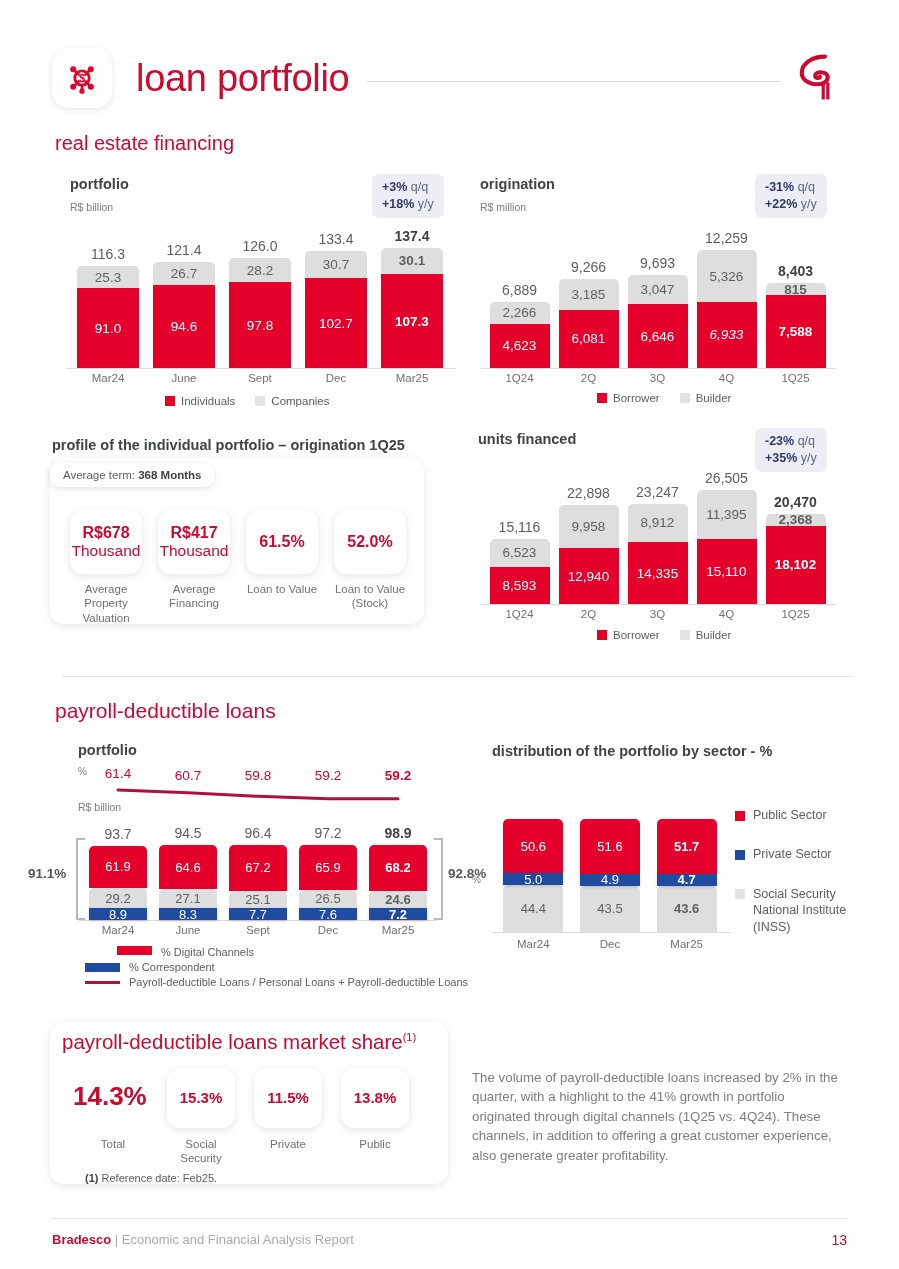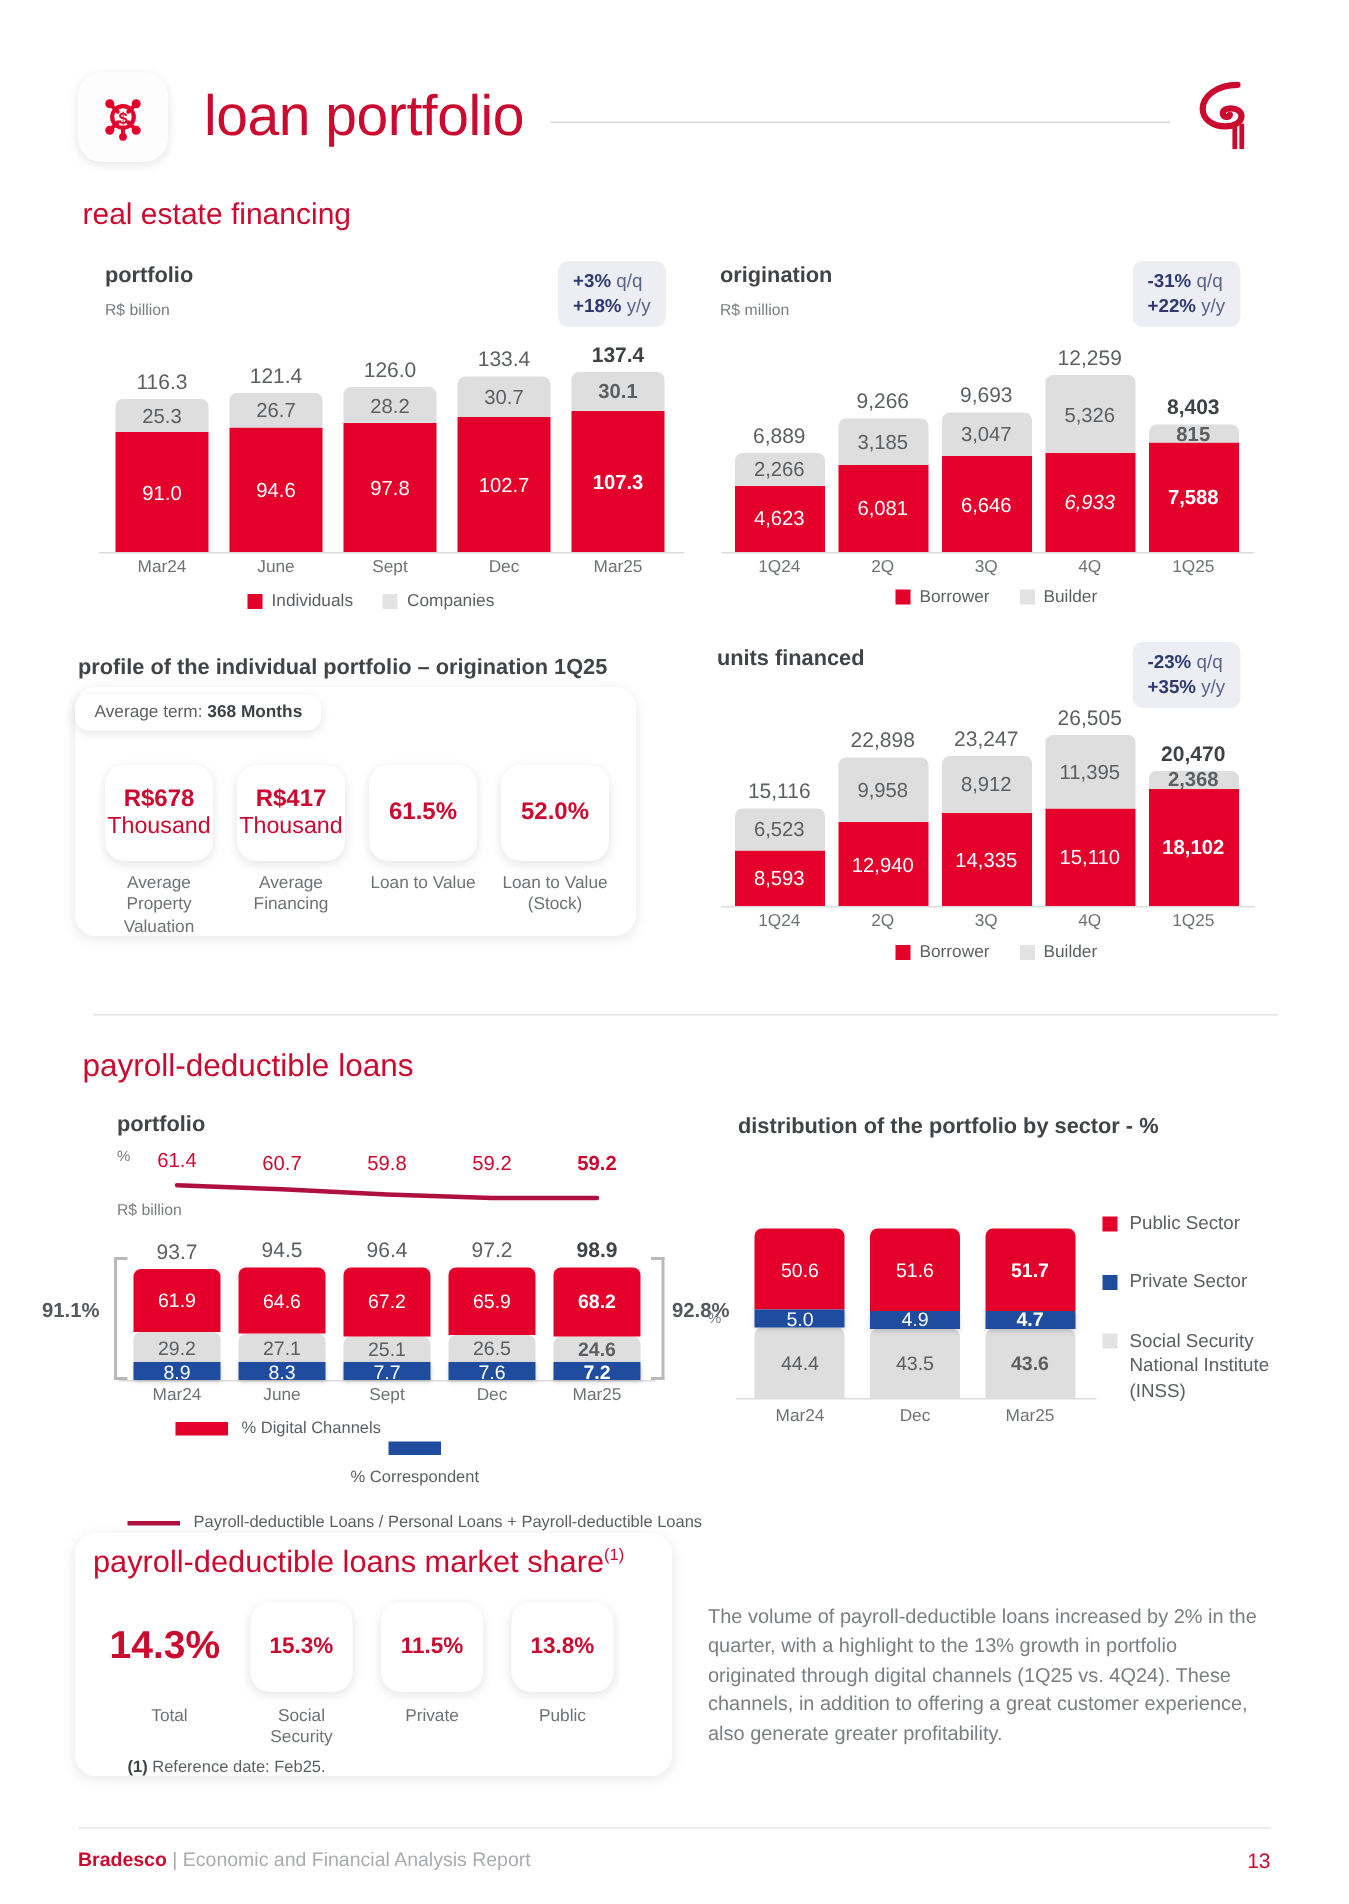--- a/index.html
+++ b/index.html
@@ -480,25 +480,25 @@
       <div class="x-lbl" style="left: 216px; width: 58px;">Dec</div>
       <div class="x-lbl" style="left: 286px; width: 58px;">Mar25</div>
     </div>
 
   <div class="bracket l" style="left:76px; top:838px; width:9px; height:82px;"></div>
   <div class="bracket-lbl" style="left:28px; top:866px;">91.1%</div>
   <div class="bracket r" style="left:434px; top:838px; width:9px; height:82px;"></div>
   <div class="bracket-lbl" style="left:448px; top:866px;">92.8%</div>
 
   <div style="position:absolute; left:85px; top:946px;">
-    <div style="display:flex;align-items:center;gap:9px;margin-bottom:3px;padding-left:32px;">
+    <div style="display:flex;gap:9px;margin-bottom:3px;padding-left:32px;">
       <span style="width:35px;height:9px;background:#E4002B;display:inline-block;"></span>
       <span style="font-size:11px;color:#5c5f62;">% Digital Channels</span>
     </div>
-    <div style="display:flex;align-items:center;gap:9px;margin-bottom:18px;flex-direction:column;">
+    <div style="display:flex;align-items:center;gap:9px;margin-bottom:3px;">
       <span style="width:35px;height:9px;background:#1F4C9E;display:inline-block;"></span>
       <span style="font-size:11px;color:#5c5f62;">% Correspondent</span>
     </div>
     <div style="display:flex;align-items:center;gap:9px;">
       <span style="width:35px;height:3px;background:#B01040;display:inline-block;"></span>
       <span style="font-size:11px;color:#5c5f62;">Payroll-deductible Loans / Personal Loans + Payroll-deductible Loans</span>
     </div>
   </div>
 
   <div class="chart-title" style="position:absolute; left:492px; top:743px;">distribution of the portfolio by sector - %</div>
@@ -580,21 +580,21 @@
 
   <div class="kpi-box" style="left:341px; top:1068px; width:68px; height:60px;">
     <div class="kpi-v1" style="font-size:15px;">13.8%</div>
   </div>
   <div class="kpi-cap" style="left:341px; top:1137px; width:68px;">Public</div>
 
   <div class="ms-note" style="left:85px; top:1172px;">
     <b>(1)</b><span> Reference date: Feb25.</span>
   </div>
 
-  <div class="para" style="left:472px; top:1068px; width:368px;">The volume of payroll-deductible loans increased by 2% in the quarter, with a highlight to the 13% growth in portfolio originated through digital channels (1Q25 vs. 4Q24). These channels, in addition to offering a great customer experience, also generate greater profitability.</div>
+  <div class="para" style="left:472px; top:1068px; width:368px;">The volume of payroll-deductible loans increased by 2% in the quarter, with a highlight to the 41% growth in portfolio originated through digital channels (1Q25 vs. 4Q24). These channels, in addition to offering a great customer experience, also generate greater profitability.</div>
 
   <div class="footer-rule"></div>
   <div class="footer-left">
     <b>Bradesco</b><span> | </span><span>Economic and Financial Analysis Report</span>
   </div>
   <div class="footer-pg">13</div>
 
 <div class="pctline" style="left: 93px; top: 766px; width: 50px;">61.4</div>
     <div class="pctline" style="left: 163px; top: 768px; width: 50px;">60.7</div>
     <div class="pctline" style="left: 233px; top: 768px; width: 50px;">59.8</div>

